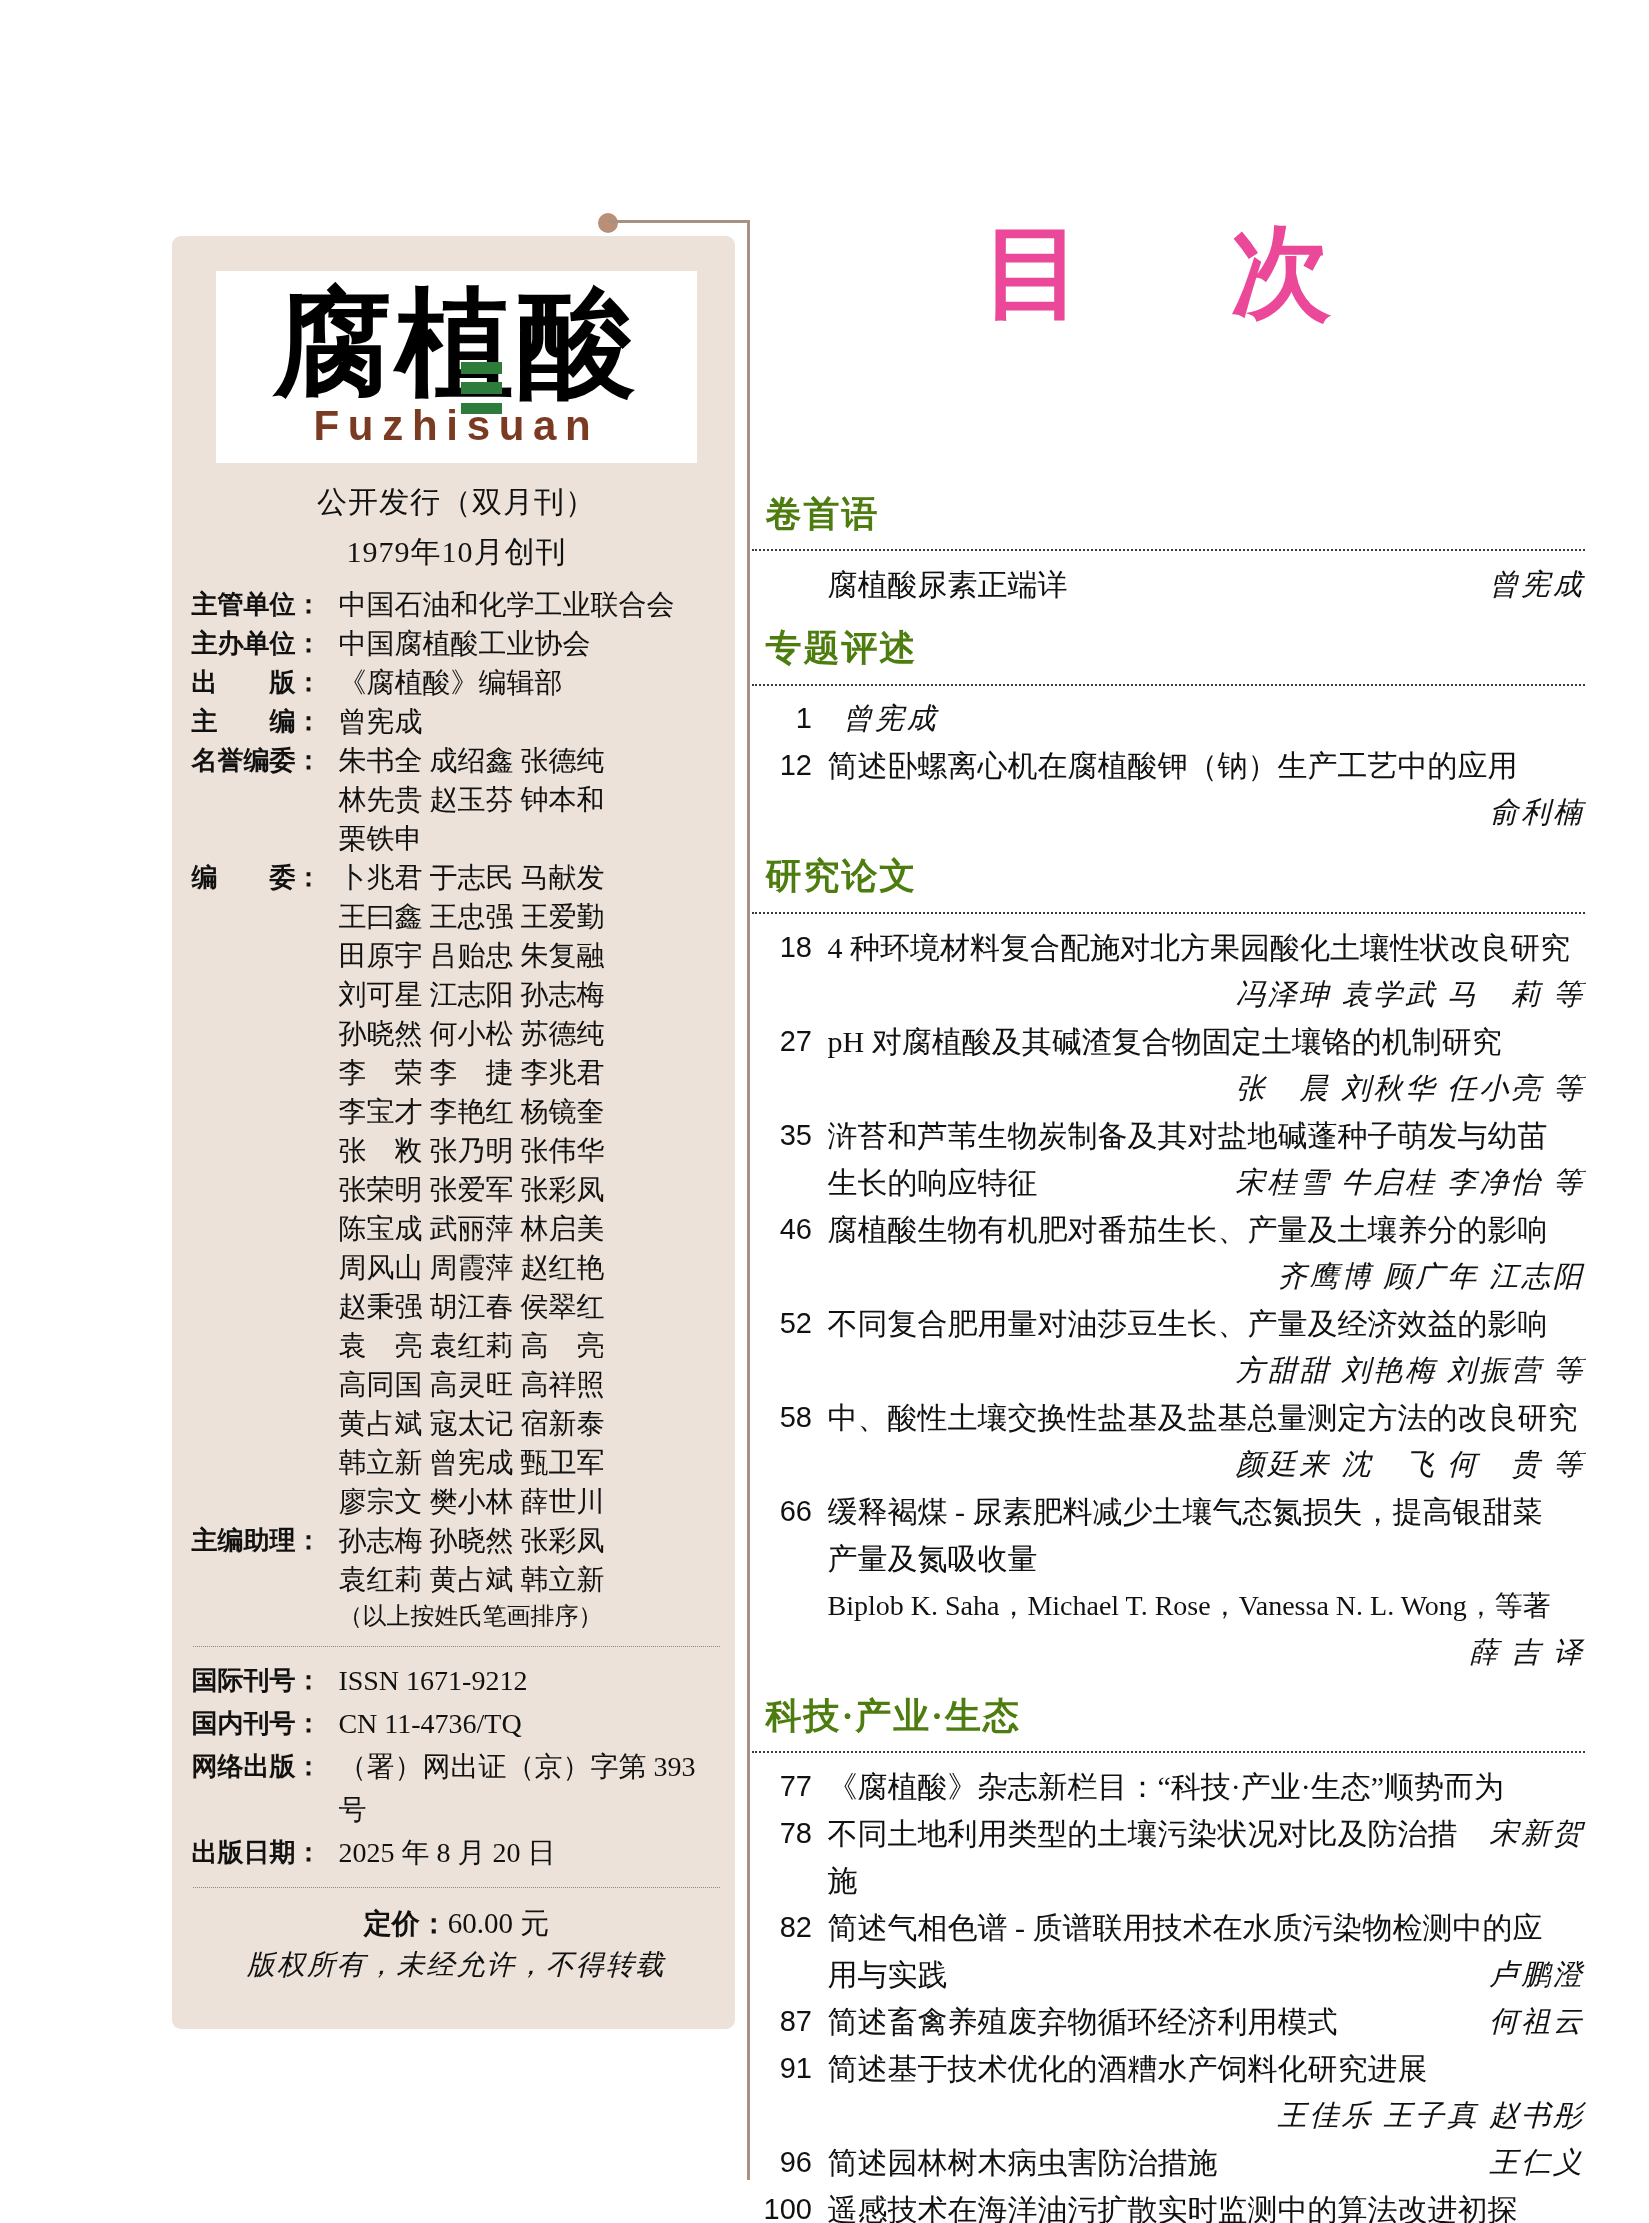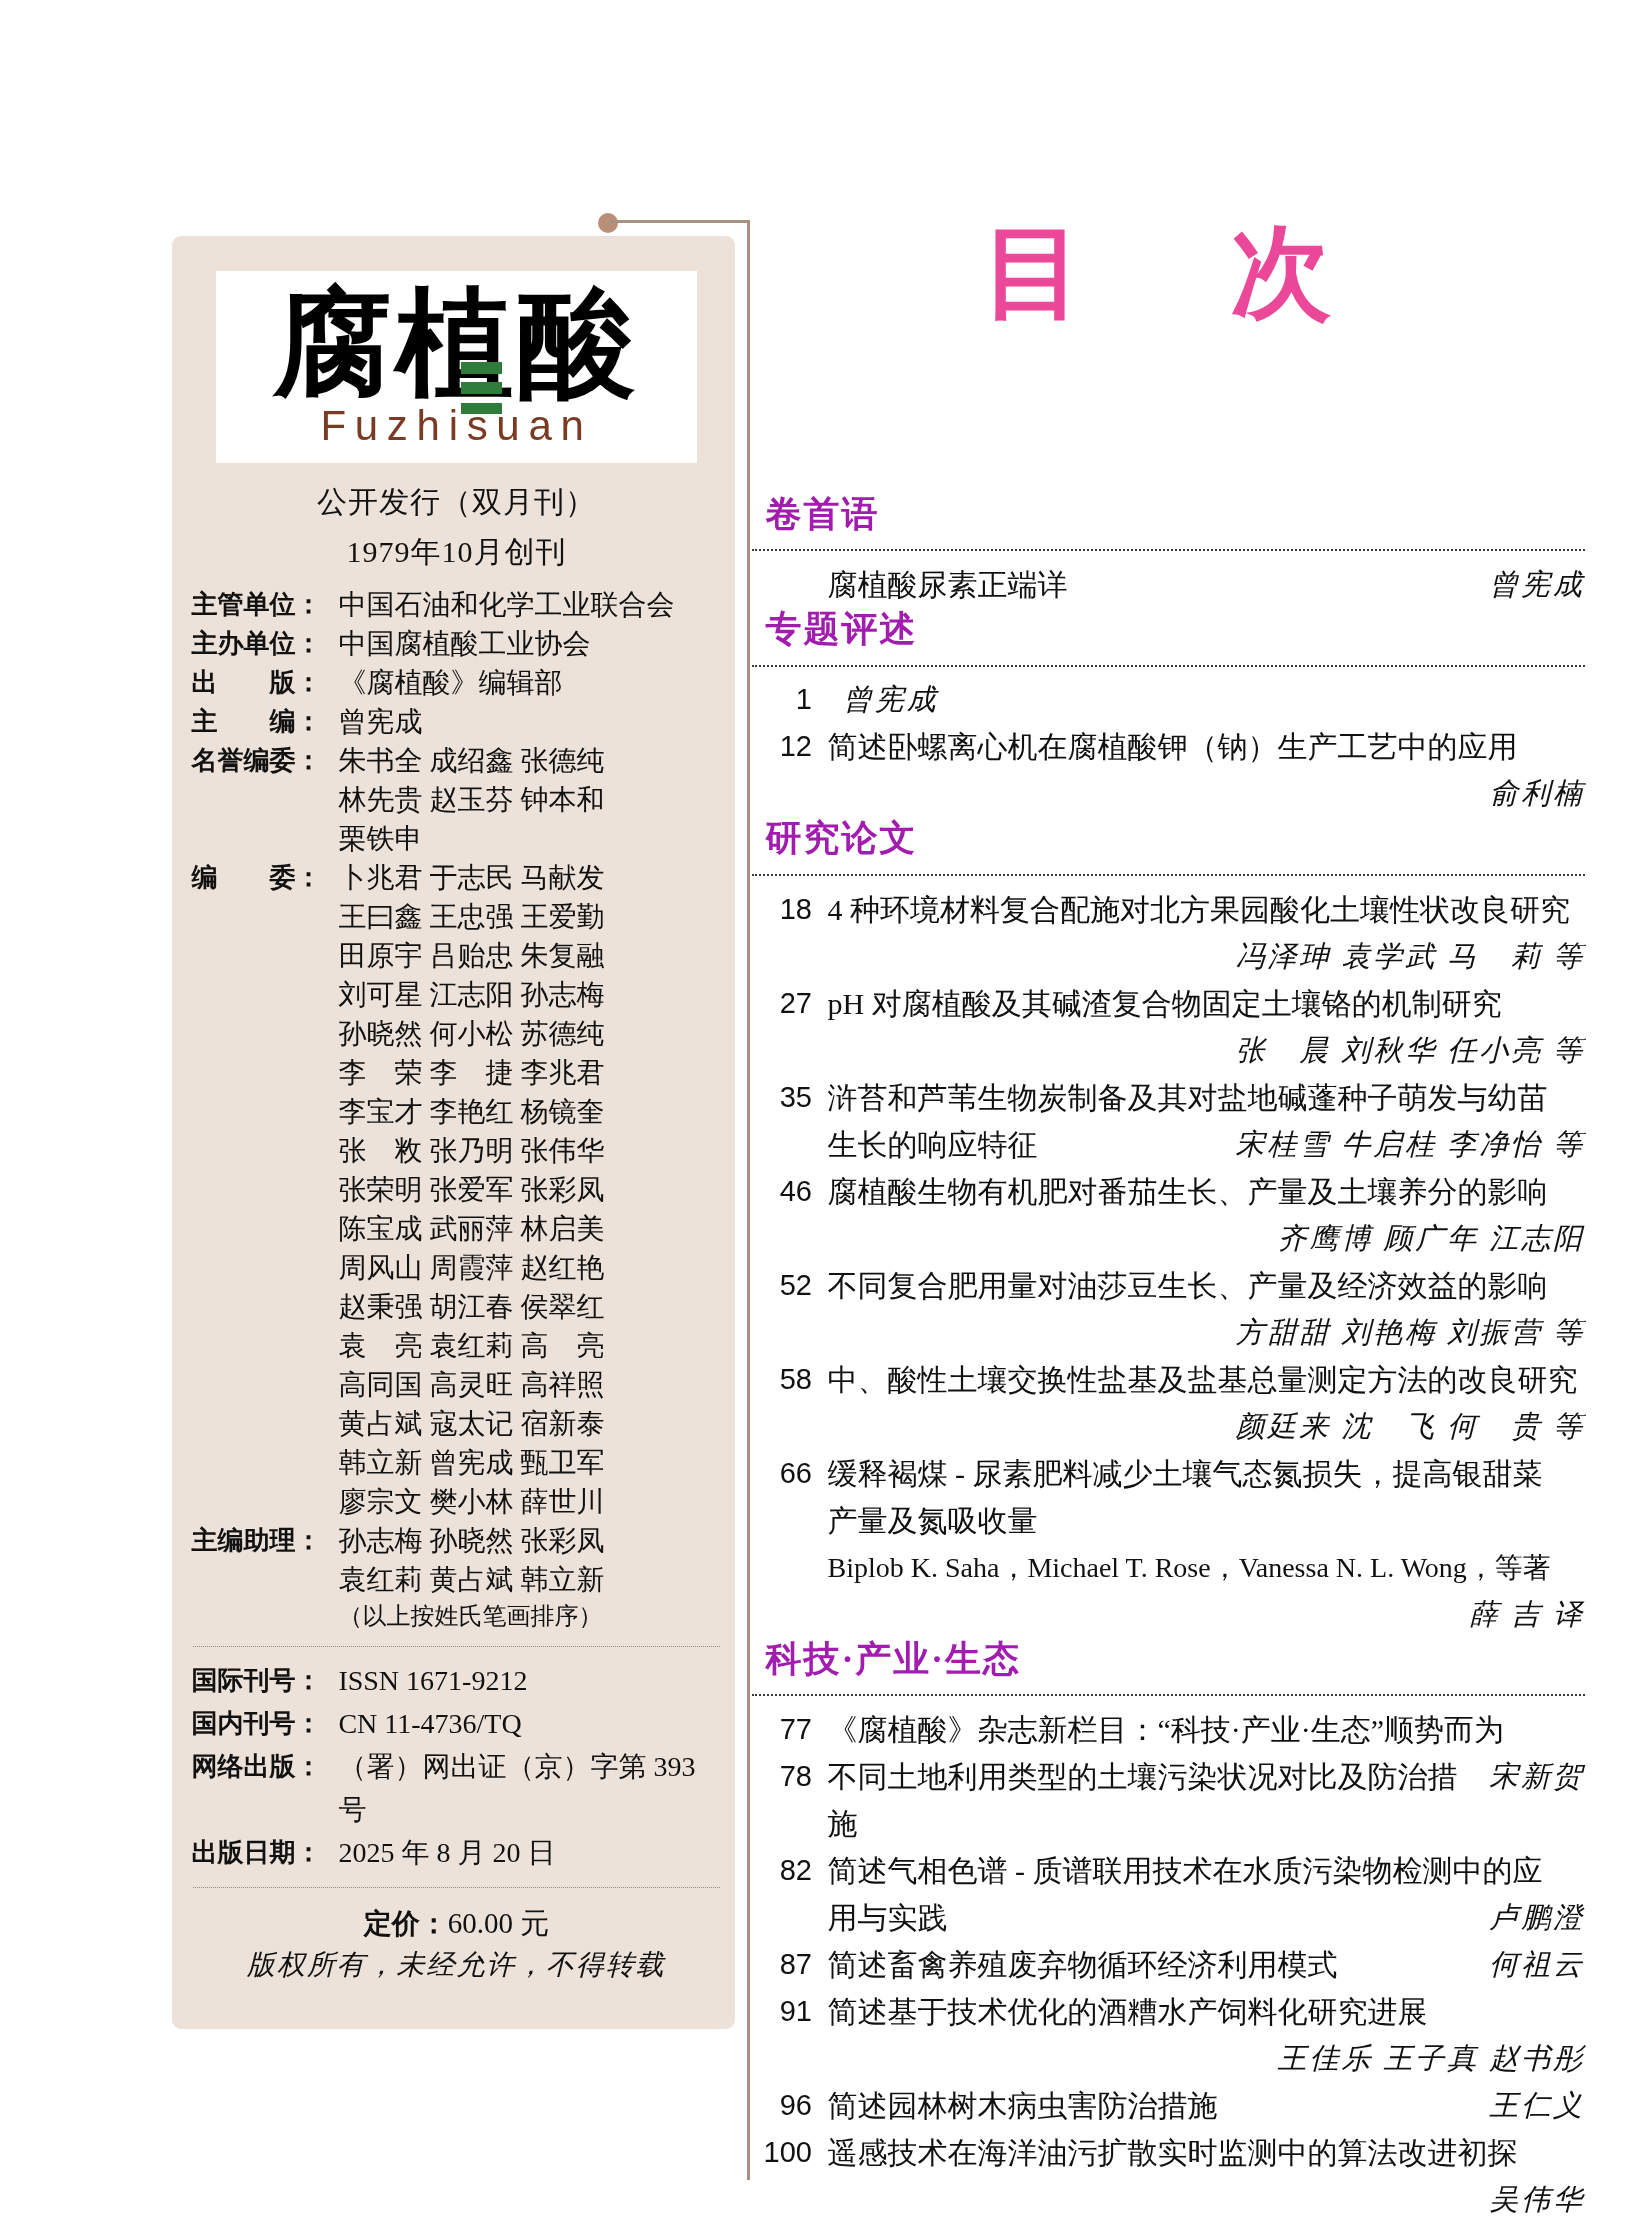--- a/index.html
+++ b/index.html
@@ -11,40 +11,40 @@
   .deco-dot{position:absolute;left:598px;top:213px;width:20.4px;height:20.4px;border-radius:50%;background:#b98f78;}
   .deco-h{position:absolute;left:608px;top:220px;width:142px;height:2.9px;background:#a89180;}
   .deco-v{position:absolute;left:747px;top:220px;width:2.9px;height:1960px;background:#a89180;}
 
   
   .panel{position:absolute;left:172px;top:236px;width:563px;height:1793px;background:#ece2da;border-radius:9px;}
   .logo-box{position:absolute;left:44px;top:35px;width:481px;height:192px;background:#fff;text-align:center;padding-top:11.6px;box-sizing:border-box;}
   .logo-cn{font-family:"Liberation Sans","DejaVu Sans",sans-serif;font-weight:900;font-size:118px;line-height:1.02;letter-spacing:3.9px;color:#000;}
   .logo-green{position:absolute;left:245px;top:91px;width:41px;height:54px;z-index:2;
               background:repeating-linear-gradient(to bottom,#2e7b3c 0 11.6px,rgba(0,0,0,0) 11.6px 20.4px);}
-  .logo-en{font-family:"Liberation Sans","DejaVu Sans",sans-serif;font-weight:400;font-size:42px;letter-spacing:8.7px;color:#7b3b23;line-height:1.1;}
+  .logo-en{font-family:"Liberation Sans","DejaVu Sans",sans-serif;font-weight:700;font-size:42px;letter-spacing:8.7px;color:#7b3b23;line-height:1.1;}
 
   .panel-inner{position:absolute;left:0;top:241px;width:100%;padding:0 13.6px 0 19.4px;box-sizing:border-box;}
   .issue{text-align:center;font-size:30px;line-height:50px;letter-spacing:1px;}
   .info{margin-top:7.8px;font-size:28px;}
   .irow{display:flex;line-height:39px;}
   .ilabel{font-family:"Liberation Sans","DejaVu Sans",sans-serif;font-weight:700;font-size:26px;width:147px;flex:none;white-space:pre;}
   .ival{flex:1;white-space:pre-line;}
   .inote{margin-left:147px;font-size:24px;line-height:35px;}
   .sdiv{border-top:1.9px dotted #8a8a8a;margin:12.6px 1.9px 11.6px 1.9px;height:0;}
   .prow{display:flex;line-height:43px;font-size:28px;}
   .price{text-align:center;margin-top:15.5px;font-size:29px;line-height:41px;}
   .plabel{font-family:"Liberation Sans","DejaVu Sans",sans-serif;font-weight:700;font-size:28px;}
   .copyright{text-align:center;font-style:italic;font-size:28px;line-height:41px;letter-spacing:1.9px;}
 
   
   .toc{position:absolute;left:752px;top:146px;width:833px;}
   .toc-title{text-align:center;font-family:"Liberation Sans","DejaVu Sans",sans-serif;font-weight:900;
              font-size:101px;line-height:1.15;letter-spacing:23px;color:#ec4899;margin-bottom:163px;}
-  .sec{color:#a21caf;font-weight:700;font-size:36px;line-height:43px;letter-spacing:1.9px;margin-top:0;padding-left:13.6px;}
+  .sec{color:#4d7c0f;font-weight:700;font-size:36px;line-height:43px;letter-spacing:1.9px;margin-top:19px;padding-left:13.6px;}
   .dotline{border-top:2.9px dotted #3a3a3a;margin:13.6px 0 9.7px 0;height:0;}
   .entry{display:flex;font-size:30px;line-height:47px;}
   .num{width:60px;flex:none;text-align:right;padding-right:15.5px;
        font-family:"Liberation Sans","DejaVu Sans",sans-serif;font-size:29px;}
   .ebody{flex:1;min-width:0;}
   .eline{display:flex;justify-content:space-between;}
   .ea{white-space:nowrap;padding-left:15.5px;letter-spacing:2.9px;font-size:29px;font-style:italic;}
   .ear{text-align:right;letter-spacing:2.9px;font-size:29px;font-style:italic;}
   .een{font-size:28px;}
 </style>

